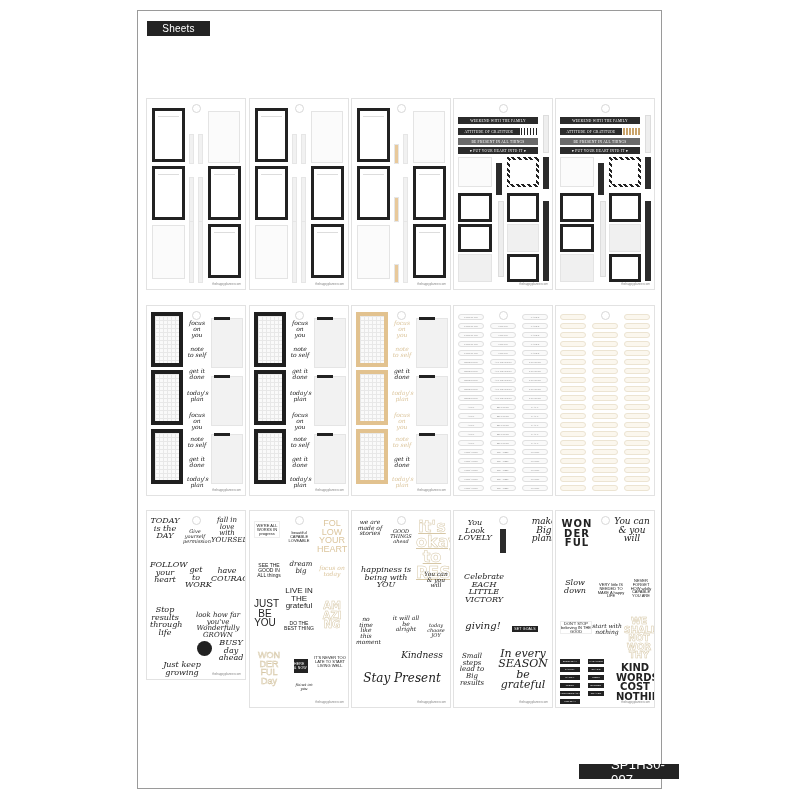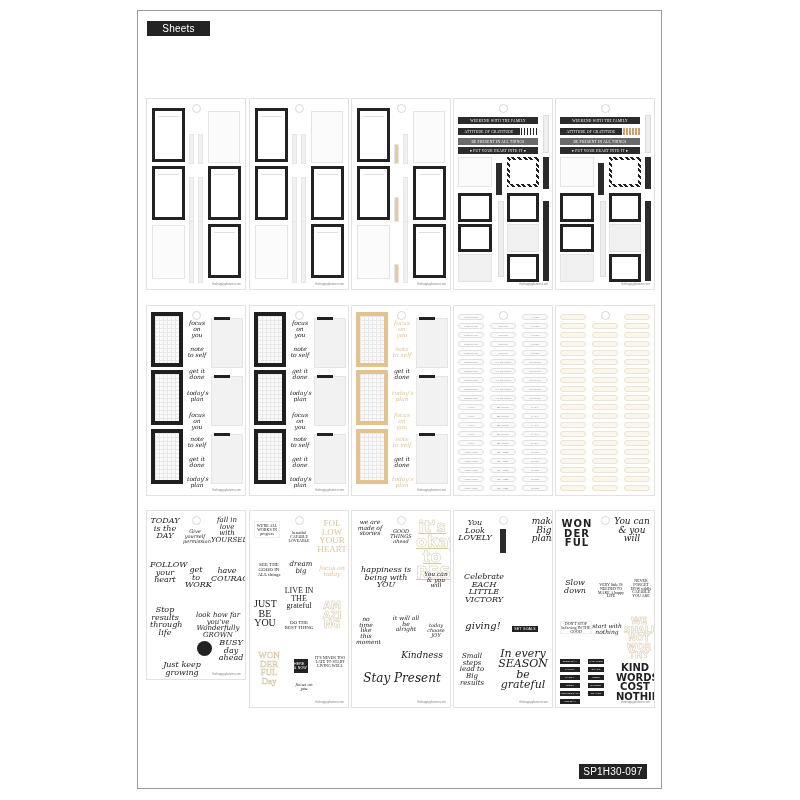--- a/index.html
+++ b/index.html
@@ -1,20 +1,20 @@
 <!DOCTYPE html>
 <html><head>
 <meta charset="utf-8">
 <style>
   html,body{margin:0;padding:0;background:#fff;}
   body{width:800px;height:800px;position:relative;overflow:hidden;font-family:"Liberation Sans",sans-serif;}
   .frame{position:absolute;left:137px;top:10px;width:525px;height:779px;border:1px solid #9a9a9a;box-sizing:border-box;background:#fff;}
   .label-tag{position:absolute;background:#232323;color:#fff;font-size:10px;display:flex;align-items:center;justify-content:center;letter-spacing:0.2px;}
   .tag-top{left:147px;top:21px;width:63px;height:15px;}
-  .tag-bottom{left:579px;top:764px;width:68px;height:15px;font-size:10px;}
+  .tag-bottom{left:579px;top:764px;width:68px;height:15px;font-size:13px;padding-left:32px;}
   .sheet{position:absolute;width:100px;background:#fff;border:1px solid #e2e2e2;box-sizing:border-box;overflow:hidden;}
   .hole{position:absolute;top:5px;left:50%;margin-left:-4px;width:7px;height:7px;border:1px solid #d8d8d8;border-radius:50%;}
   .brand{position:absolute;right:4px;bottom:3px;font-size:3px;color:#888;}
   
   .bframe{position:absolute;border:3px solid #222;background:#fff;box-sizing:border-box;}
   .bframe::after{content:"";position:absolute;left:3px;right:3px;top:5px;height:1px;background:#ddd;}
   .lframe{position:absolute;border:1px solid #e4e4e4;background:#fbfbfb;box-sizing:border-box;}
   .strip{position:absolute;width:5px;background:#f1f1f1;border:1px solid #e6e6e6;box-sizing:border-box;}
   .gold{background:#e8c99b;}
   .banner{position:absolute;left:4px;height:7px;background:#2b2b2b;color:#fff;font-size:3.5px;display:flex;align-items:center;justify-content:center;letter-spacing:0.3px;font-family:"Liberation Serif",serif;}
@@ -27,21 +27,21 @@
   .today.goldf{border-color:#e2c28f;}
   .notes{position:absolute;background:#f2f2f2;border:1px solid #e5e5e5;box-sizing:border-box;}
   .notes::before{content:"";position:absolute;left:2px;top:-2px;width:16px;height:3px;background:#222;}
   .script{position:absolute;font-family:"DejaVu Serif",serif;font-style:italic;font-size:6px;color:#222;line-height:1;text-align:center;}
   .pill{position:absolute;height:6px;border:1px solid #e0e0e0;border-radius:3px;background:#fafafa;font-size:2.8px;color:#777;display:flex;align-items:center;justify-content:center;box-sizing:border-box;font-family:"Liberation Serif",serif;}
   .pill.cream{background:#fbf7ee;border-color:#ece4d2;color:#c9b998;}
   
   .word{position:absolute;color:#222;line-height:0.95;text-align:center;}
   .hand{font-family:"DejaVu Serif",serif;font-style:italic;}
   .block{font-family:"DejaVu Sans",sans-serif;font-weight:bold;}
-  .serifw{font-family:Liberation Serif, serif;}
+  .serifw{font-family:Liberation Sans, sans-serif;}
   .goldtxt{color:#dcc69e;}
   .outl{color:#fff;-webkit-text-stroke:0.5px #d6c7a6;}
   .blk{position:absolute;background:#222;color:#fff;font-size:3.5px;display:flex;align-items:center;justify-content:center;font-family:"Liberation Sans",sans-serif;letter-spacing:0.2px;}
 </style>
 </head>
 <body>
 
 <div class="frame"></div>
 <div class="label-tag tag-top">Sheets</div>
 <div class="label-tag tag-bottom">SP1H30-097</div>

